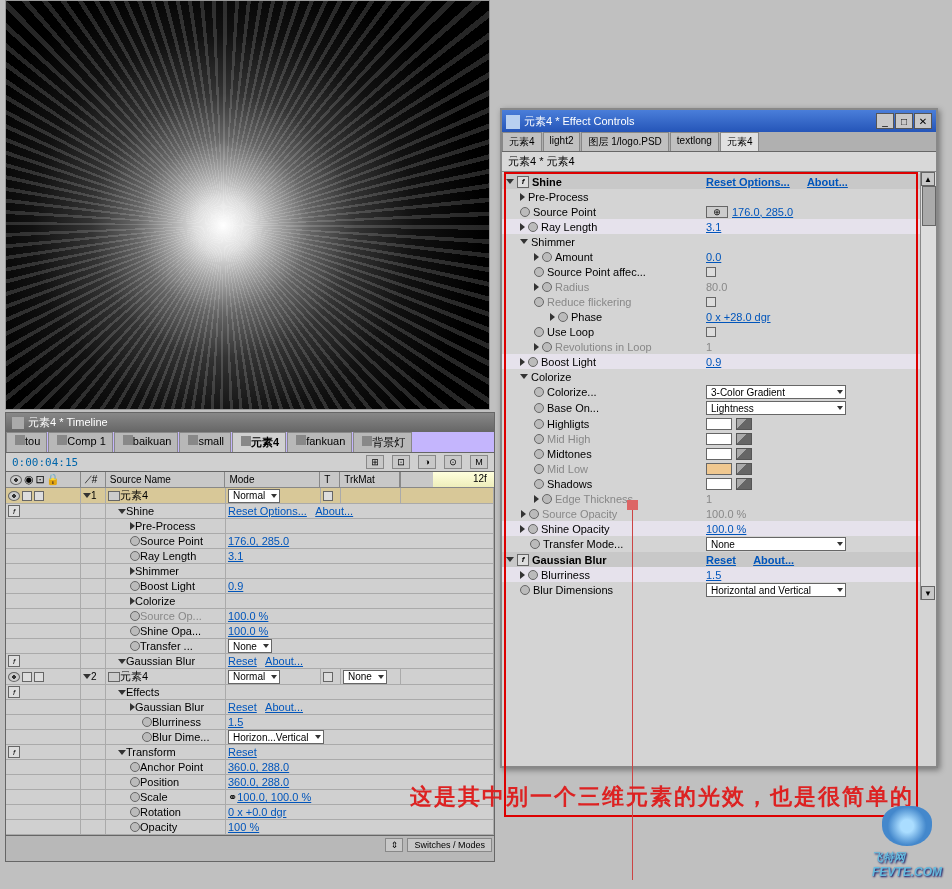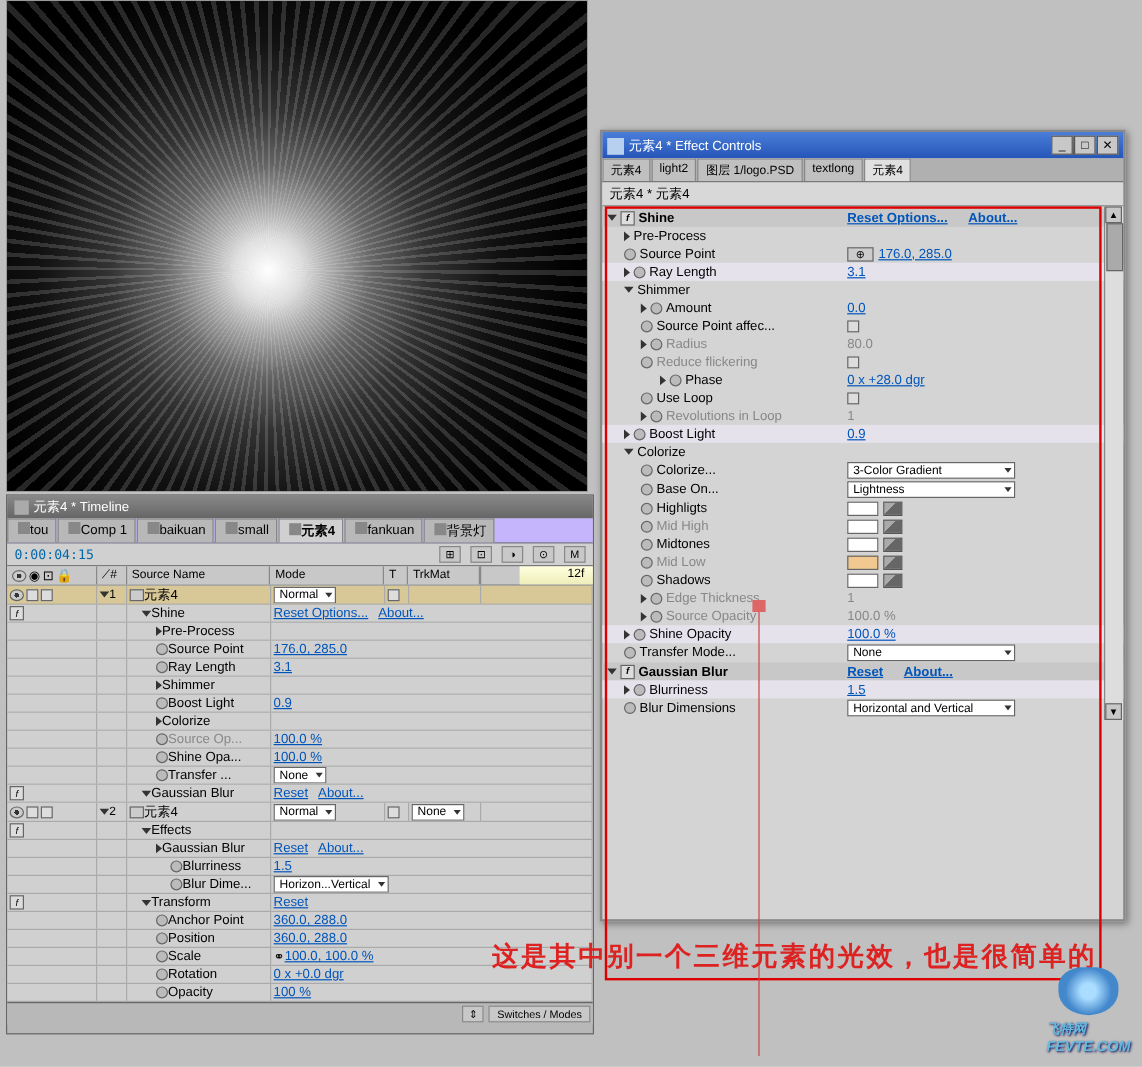--- a/index.html
+++ b/index.html
@@ -652,41 +652,41 @@
         <div class="ec-label" style="padding-left:28px">
       <span class="tri"></span>
       <span class="watch"></span>
       <span class="ec-dis">Edge Thickness</span>
         </div>
       <div class="ec-val">
           <span class=" ec-dis">1</span>
         </div>
       </div>
       <div class="ec-row">
-        <div class="ec-label" style="padding-left:28px">
+        <div class="ec-label" style="padding-left:15px">
       <span class="tri"></span>
       <span class="watch"></span>
       <span class="ec-dis">Source Opacity</span>
         </div>
       <div class="ec-val">
           <span class=" ec-dis">100.0 %</span>
         </div>
       </div>
       <div class="ec-row alt">
         <div class="ec-label" style="padding-left:14px">
       <span class="tri"></span>
       <span class="watch"></span>
       <span class="">Shine Opacity</span>
         </div>
       <div class="ec-val">
           <span class="link ">100.0 %</span>
         </div>
       </div>
       <div class="ec-row">
-        <div class="ec-label" style="padding-left:14px">
+        <div class="ec-label" style="padding-left:24px">
 
       <span class="watch"></span>
       <span class="">Transfer Mode...</span>
         </div>
       <div class="ec-val">
           <span class="dropdown" style="min-width:140px">None</span>
         </div>
       </div>
       <div class="ec-row hdr">
         <div class="ec-label">

